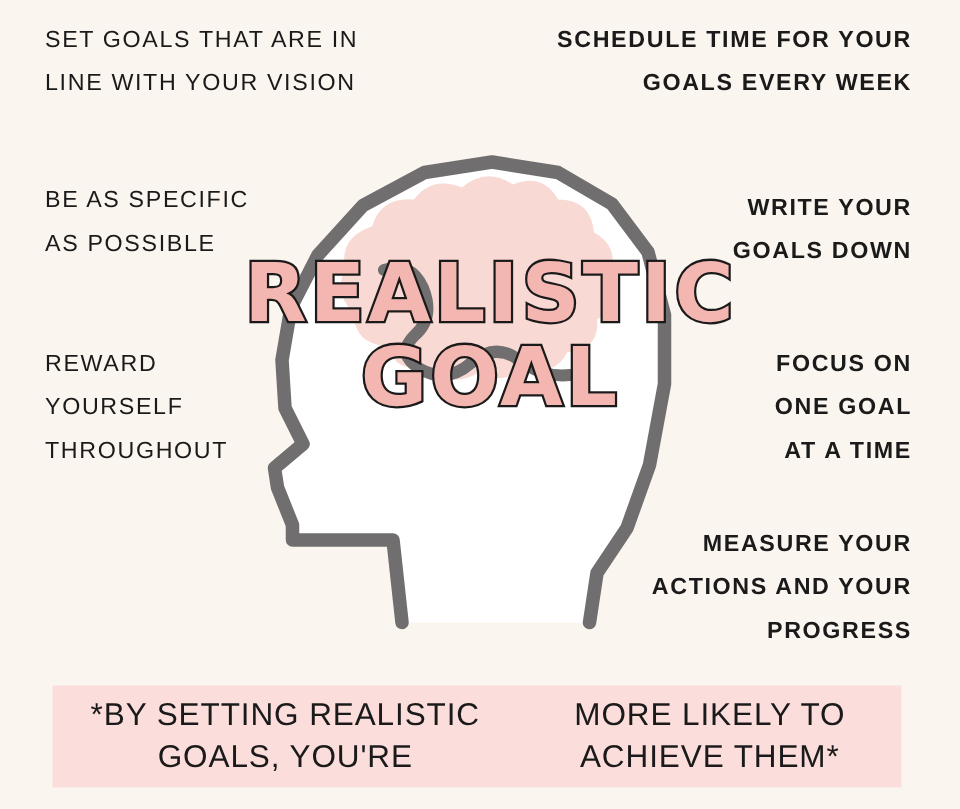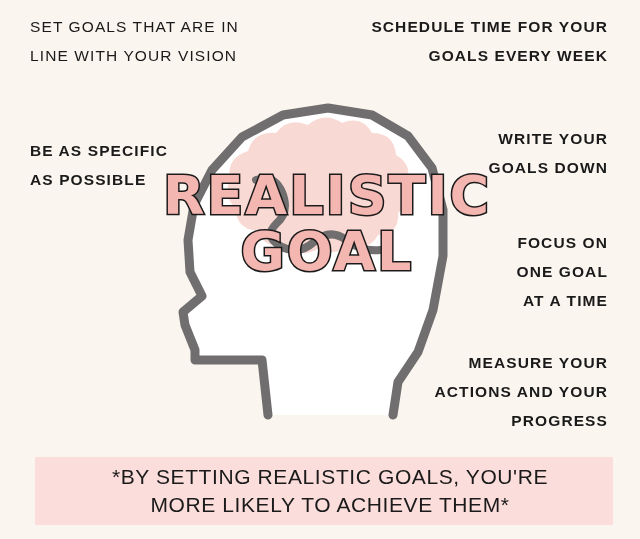--- a/index.html
+++ b/index.html
@@ -37,21 +37,21 @@
     letter-spacing: 1.1px;
     line-height: 29px;
     text-transform: uppercase;
     font-weight: 400;
     white-space: pre-line;
   }
   .tip.left  { left: 30px;  text-align: left; }
   .tip.right { right: 32px; text-align: right; font-weight: bold; }
 
   #tip-set-goals      { top: 12px;  }
-  #tip-be-specific    { top: 136px; font-weight: bold; }
+  #tip-be-specific    { top: 119px; }
   #tip-reward         { top: 228px; }
   #tip-enjoy          { top: 355px; }
 
   #tip-schedule       { top: 12px;  }
   #tip-write-down     { top: 124px; }
   #tip-focus          { top: 228px; }
   #tip-measure        { top: 348px; }
 
   
   #headline {
@@ -77,24 +77,23 @@
 
   
   #footer-banner {
     position: absolute;
     left: 35px;
     top: 457px;
     width: 566px;
     height: 68px;
     background: #FBDDDB;
     display: flex;
-    flex-direction: column;
+    flex-direction: row;
     align-items: center;
     justify-content: center;
-    padding-left: 12px;
   }
   .banner-line {
     display: block;
     color: #1A1A1A;
     font-size: 21px;
     line-height: 28px;
     letter-spacing: 0.6px;
     text-transform: uppercase;
     text-align: center;
   }
@@ -153,20 +152,23 @@
              q -12 12 4 22
              q 18 10 34 -4
              q 16 -14 32 -2
              q 16 12 34 10" fill="none" stroke="#706E6E" stroke-width="8" stroke-linecap="round" stroke-linejoin="round"></path>
   </svg>
 
   <div class="tip left" id="tip-set-goals">SET GOALS THAT ARE IN
 LINE WITH YOUR VISION</div>
   <div class="tip left" id="tip-be-specific">BE AS SPECIFIC
 AS POSSIBLE</div>
+  <div class="tip left" id="tip-reward">REWARD
+YOURSELF
+THROUGHOUT</div>
 
   <div class="tip right" id="tip-schedule">SCHEDULE TIME FOR YOUR
 GOALS EVERY WEEK</div>
   <div class="tip right" id="tip-write-down">WRITE YOUR
 GOALS DOWN</div>
   <div class="tip right" id="tip-focus">FOCUS ON
 ONE GOAL
 AT A TIME</div>
   <div class="tip right" id="tip-measure">MEASURE YOUR
 ACTIONS AND YOUR

